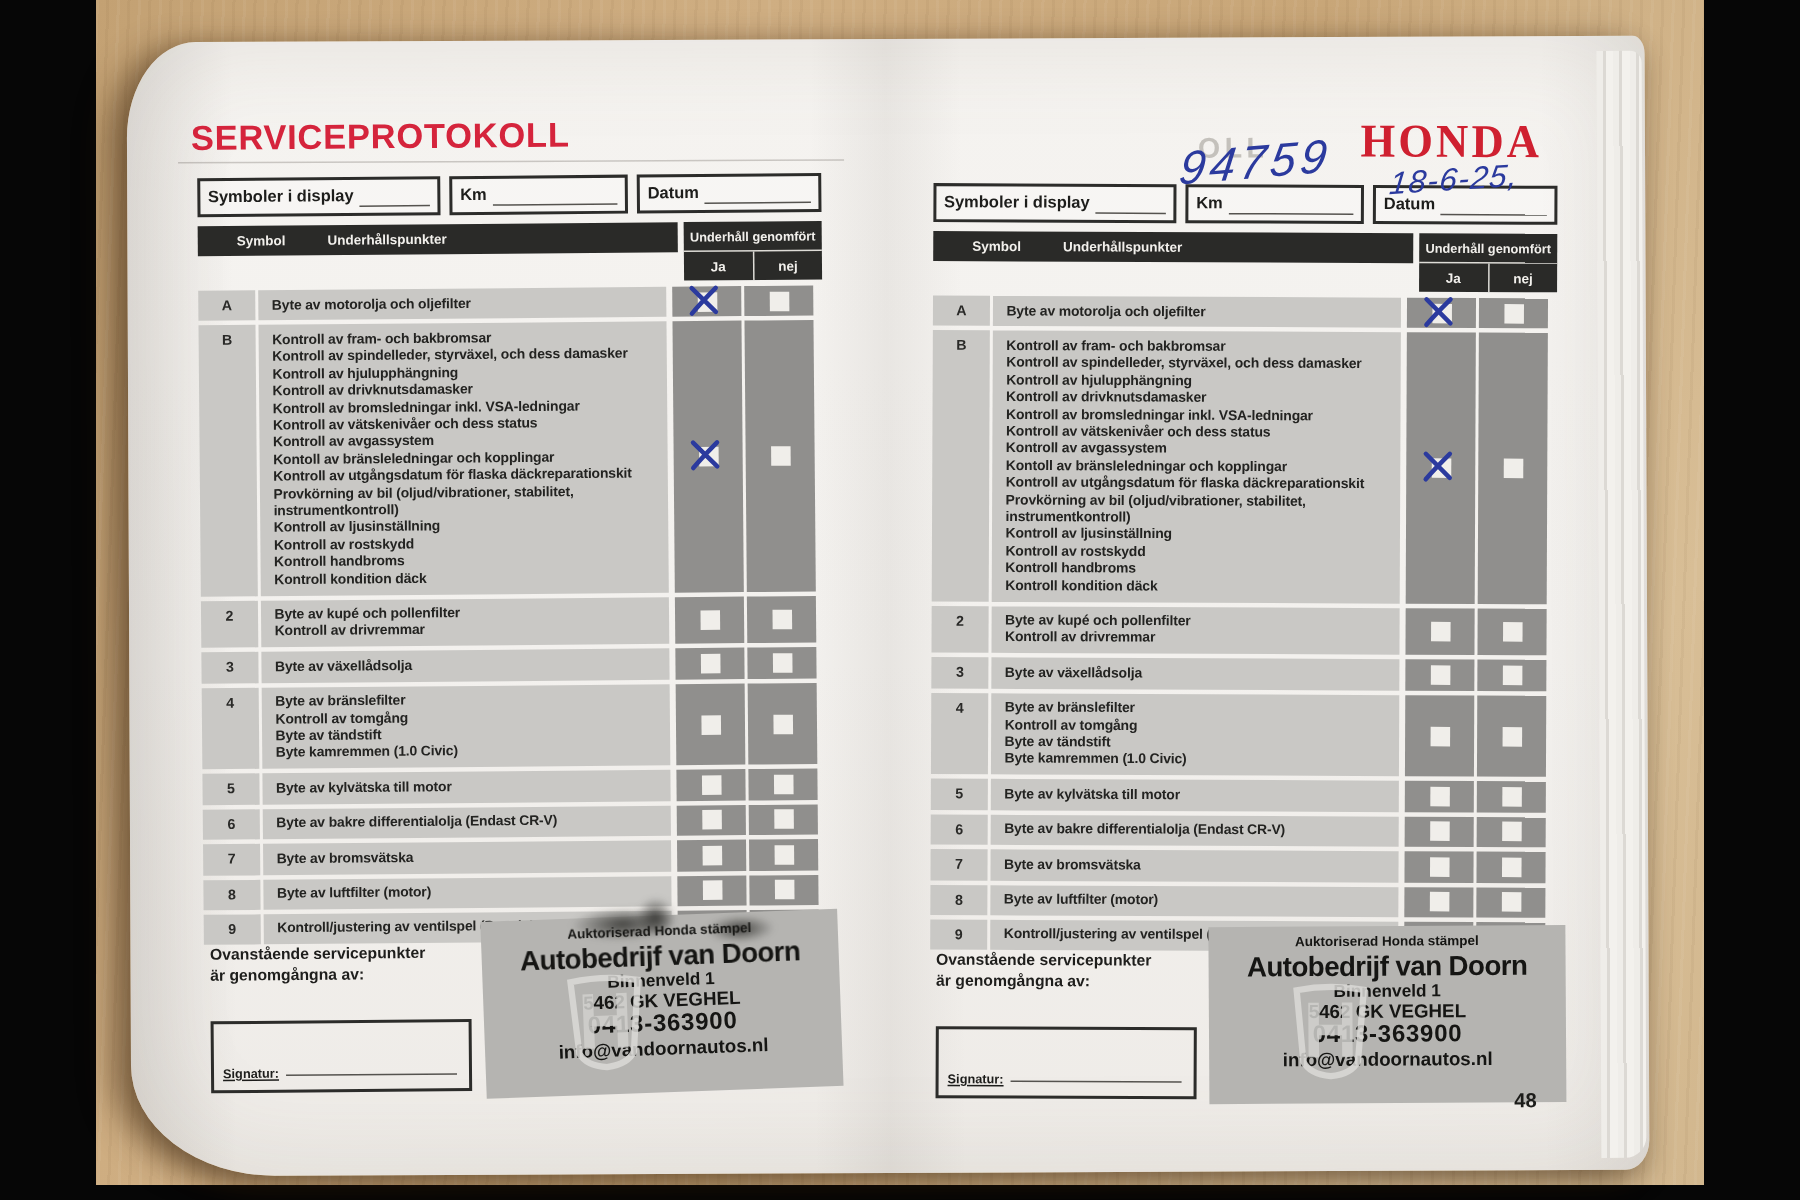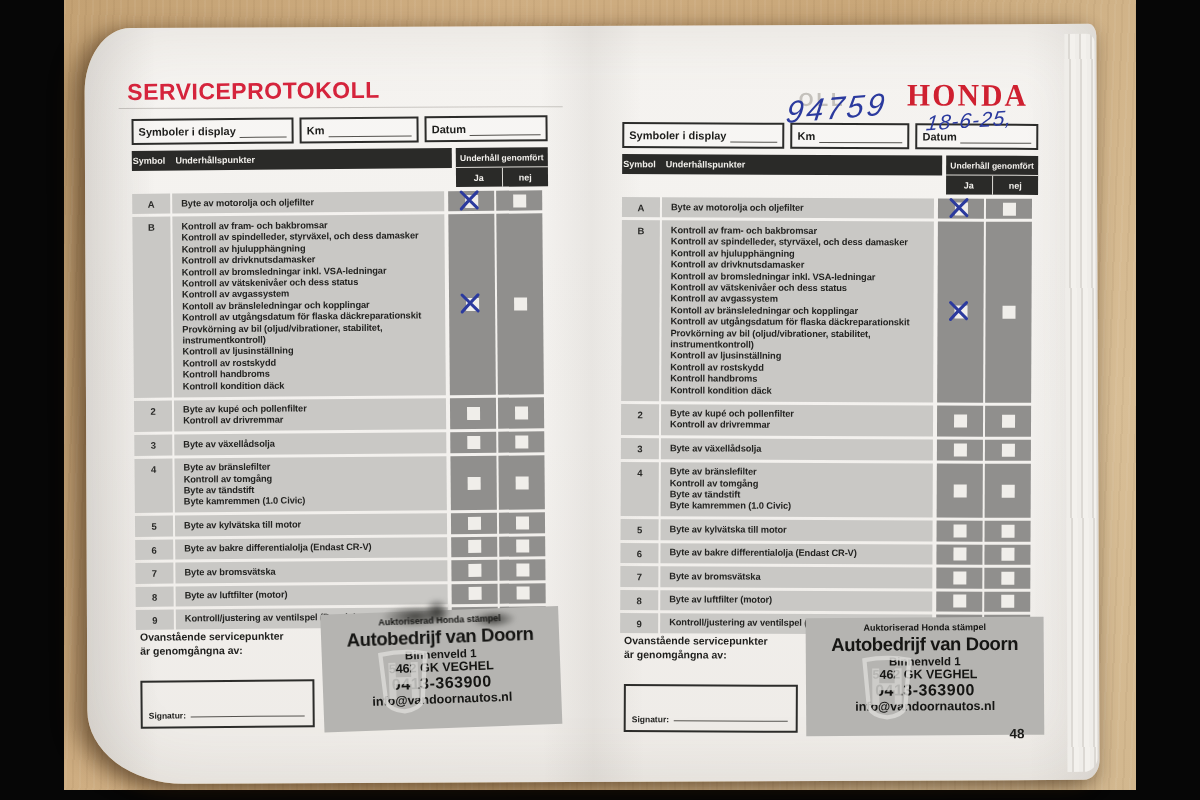--- a/index.html
+++ b/index.html
@@ -27,40 +27,40 @@
   .ghost{position:absolute;color:rgba(148,143,136,.5);font-size:19px;font-weight:bold;letter-spacing:3px;}
   .fieldrow{position:absolute;left:4px;top:40px;display:flex;gap:6px;width:416px;}
   .fieldbox{border:2px solid #2c2c2a;height:22px;display:flex;align-items:center;padding:0 5px;background:rgba(255,255,255,.25);}
   .fieldbox .lbl{font-size:11px;font-weight:bold;color:#1d1d1b;white-space:nowrap;}
   .fieldbox .line{flex:1;border-bottom:1.5px solid #55534f;height:12px;margin-left:4px;}
   .fb-sym{width:158px;}.fb-km{width:112px;}.fb-dat{width:116px;}
   .table{position:absolute;left:4px;top:72px;width:416px;}
   .thead{position:relative;height:40px;}
   .th-left{position:absolute;left:0;top:0;width:320px;height:20px;background:#2a2a28;color:#f2f0ec;
     display:flex;align-items:center;font-size:9px;font-weight:bold;}
-  .th-left .c1{margin-left:1px;}.th-left .c2{margin-left:10px;}
+  .th-left .c1{margin-left:26px;}.th-left .c2{margin-left:28px;}
   .th-right{position:absolute;left:324px;top:0;width:92px;height:39px;background:#2a2a28;color:#f2f0ec;font-weight:bold;}
   .th-done{height:19px;display:flex;align-items:center;justify-content:center;font-size:8.5px;border-bottom:1px solid #dedcd7;}
   .th-yn{height:19px;display:flex;}
   .th-yn div{flex:1;display:flex;align-items:center;justify-content:center;font-size:9px;}
   .th-yn div:first-child{border-right:1px solid #dedcd7;}
   .trow{display:flex;margin-top:3px;align-items:stretch;}
   .sym{width:38px;background:#c9c8c5;font-size:9.5px;font-weight:bold;color:#2a2a28;
     display:flex;justify-content:center;padding-top:5px;box-sizing:border-box;}
   .desc{width:272px;margin-left:2px;background:#c9c8c5;padding:4.5px 4px 4.5px 9px;box-sizing:border-box;
     font-size:9.3px;font-weight:bold;color:#232321;line-height:11.4px;letter-spacing:-0.1px;}
   .cell{position:relative;background:#908f8d;margin-left:2px;}
   .cja{width:46px;margin-left:4px;}
   .cnej{width:46px;}
   .cb{position:absolute;left:50%;top:50%;width:13px;height:13px;margin:-6.5px 0 0 -6.5px;background:#f0eeea;}
   .xmark{position:absolute;left:50%;top:50%;width:24px;height:24px;margin:-13px 0 0 -14px;}
   .footer{position:absolute;left:4px;top:534px;width:416px;height:128px;}
   .note{position:absolute;left:4px;top:18px;font-size:10.5px;font-weight:bold;color:#1e1e1c;line-height:13.5px;}
   .sigbox{position:absolute;left:4px;top:68px;width:170px;height:44px;border:2px solid #2c2c2a;}
-  .sigbox .lbl{position:absolute;left:6px;bottom:6px;font-size:8.5px;font-weight:bold;color:#1d1d1b;}
+  .sigbox .lbl{position:absolute;left:6px;bottom:6px;font-size:8.5px;font-weight:bold;color:#1d1d1b;text-decoration:underline;}
   .sigbox .line{position:absolute;left:48px;right:8px;bottom:9px;border-bottom:1.5px solid #55534f;}
   .stamp{position:absolute;left:186px;top:0;width:238px;height:118px;background:#b5b4b1;text-align:center;color:#151513;}
   .stamp .cap{font-size:9px;font-weight:bold;margin-top:5px;}
   .stamp .nm{font-size:18.5px;font-weight:bold;letter-spacing:-.4px;margin-top:1px;white-space:nowrap;}
   .stamp .ad{font-size:11.5px;font-weight:bold;margin-top:0px;}
   .stamp .ct{font-size:12.5px;font-weight:bold;}
   .stamp .ph{font-size:16px;font-weight:bold;letter-spacing:.5px;}
   .stamp .em{font-size:12.5px;font-weight:bold;}
   .hlogo{position:absolute;left:42px;top:34px;width:78px;height:70px;opacity:.85;}
   .stamp.smudged .nm,.stamp.smudged .cap{filter:blur(.3px);}

